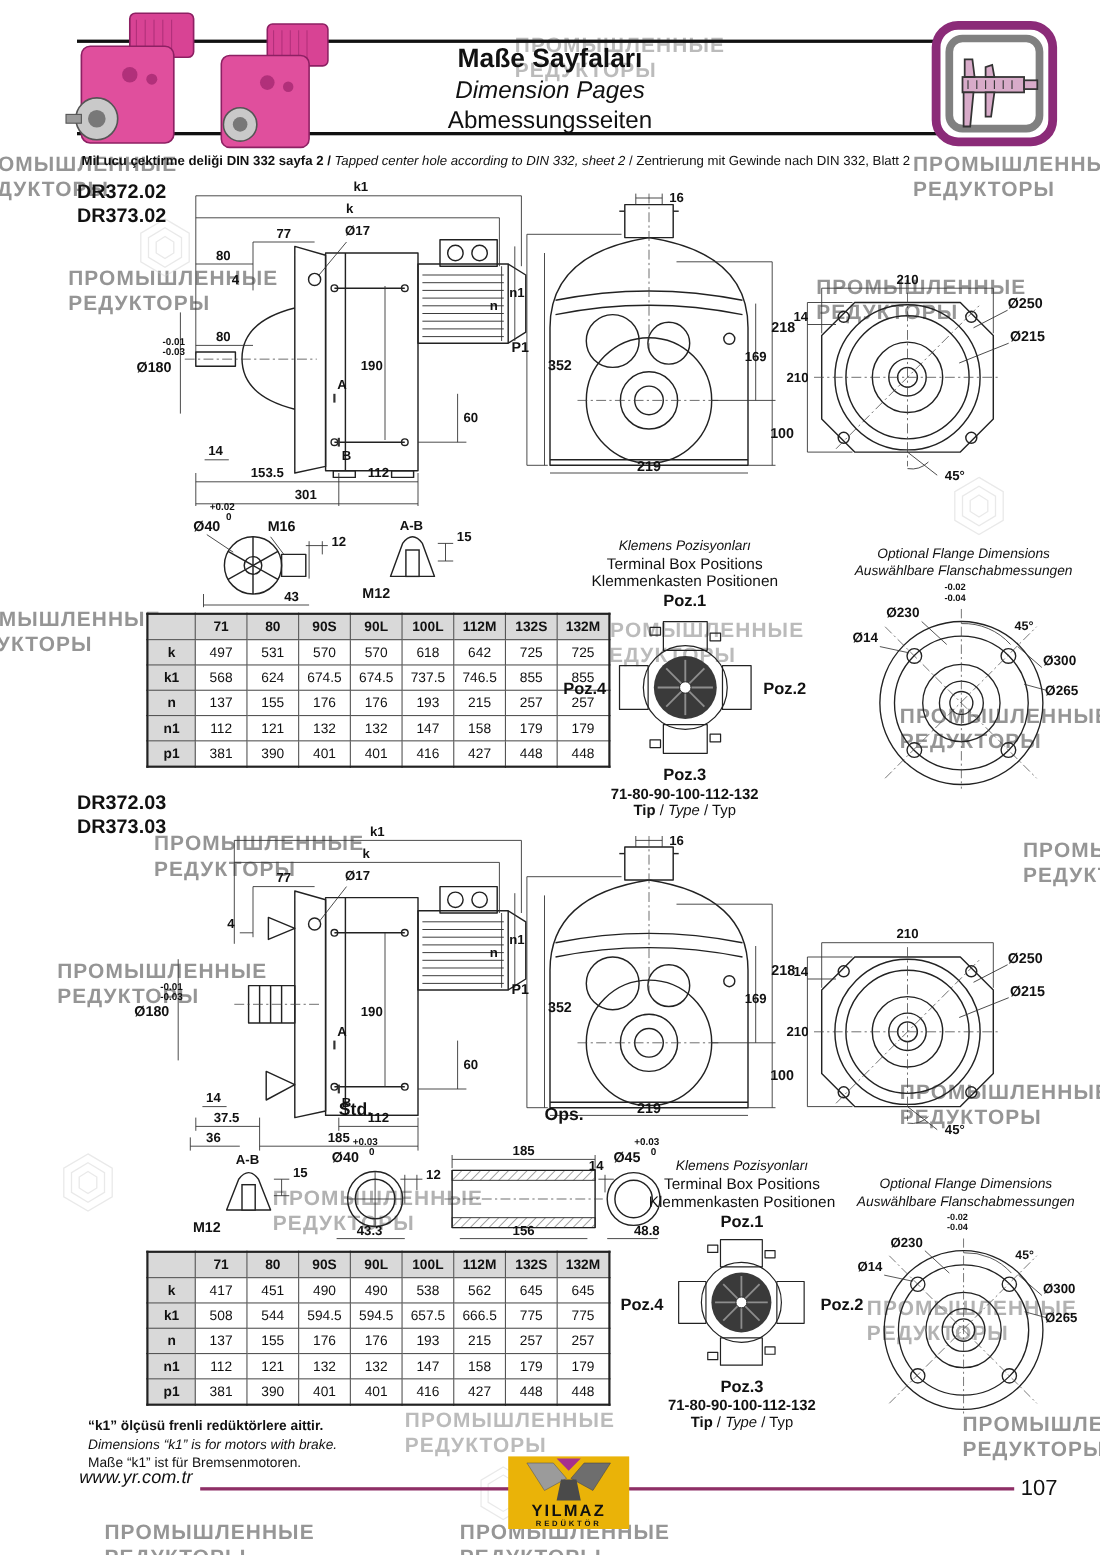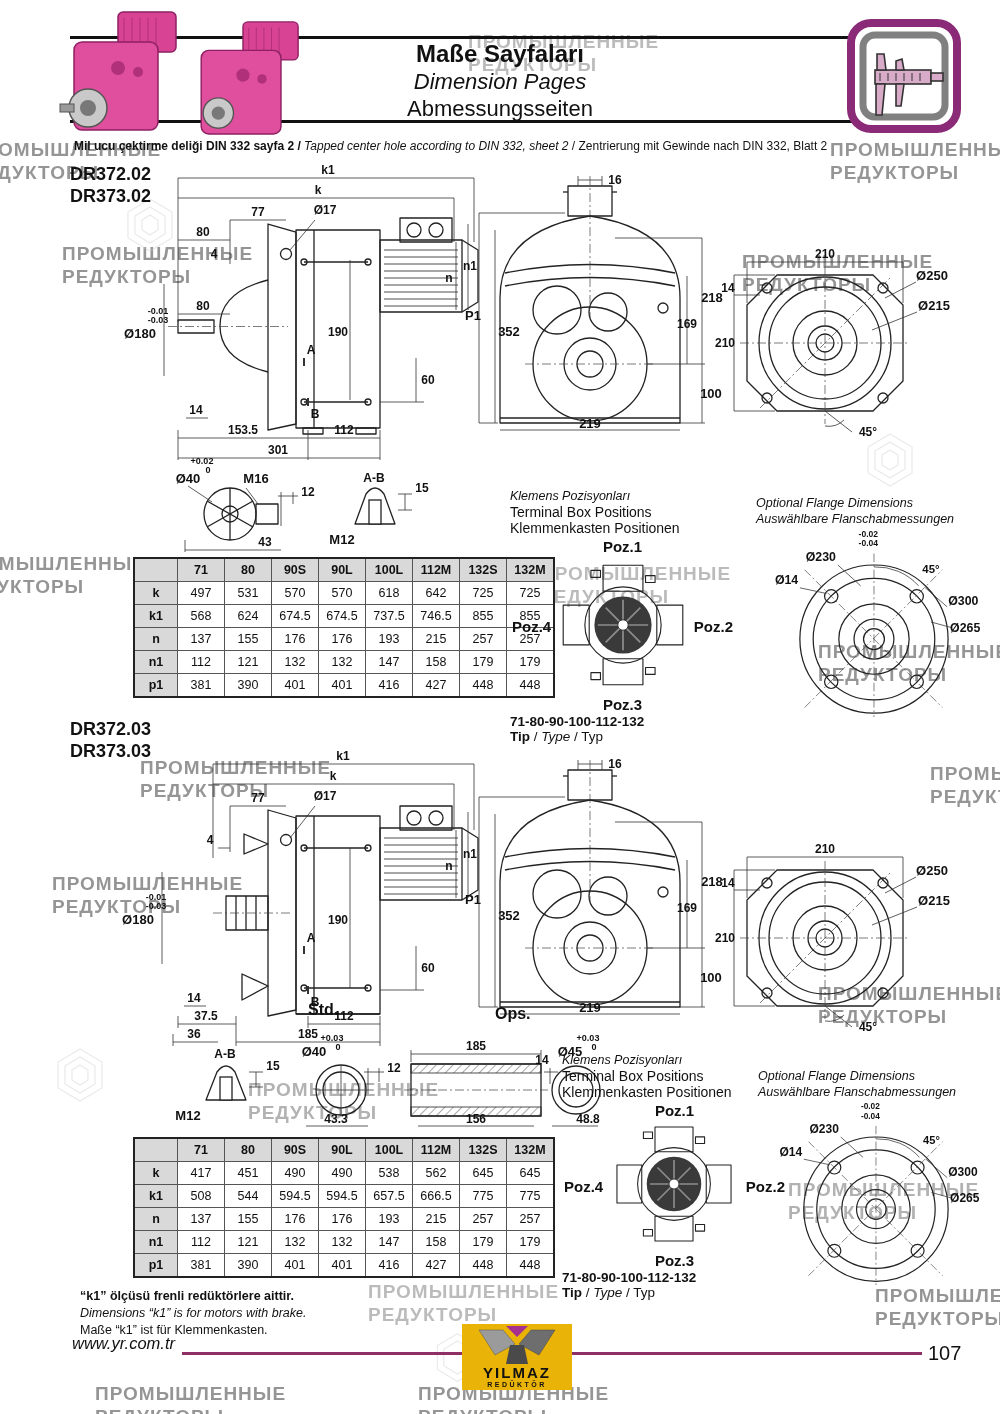--- a/index.html
+++ b/index.html
@@ -31,21 +31,21 @@
   .dtl{font-size:13px;font-weight:bold;fill:#111;text-anchor:middle;}
   
   table.dims{position:absolute;border-collapse:collapse;z-index:2;font-size:12.5px;
              border:2px solid #222;background:#fff;}
   table.dims th,table.dims td{border:1px solid #555;text-align:center;height:20px;padding:1px 2px;}
   table.dims th{background:#d9d9d9;font-weight:bold;width:42px;}
   table.dims td{width:42px;font-weight:normal;}
   table.dims th.corner,table.dims tbody th{width:38px;}
   
   .blk{position:absolute;z-index:2;}
-  .blk p{margin:0;}
+  .blk p{margin:0;text-align:center;}
   .t-it{font-size:12.5px;font-style:italic;line-height:16px;}
   .t-rg{font-size:14px;line-height:16px;}
   .poz{position:absolute;font-size:15px;font-weight:bold;}
   .types{font-size:13.5px;font-weight:bold;margin-top:2px;}
   .tip{font-size:13.5px;}
   .tip .b{font-weight:bold;} .tip .i{font-style:italic;}
   .stdops{position:absolute;font-size:16px;font-weight:bold;z-index:2;text-align:center;}
   
   .notes{position:absolute;left:80px;top:1288px;font-size:12.5px;line-height:17px;z-index:2;}
   .notes .l1{font-weight:bold;} .notes .l2{font-style:italic;}
@@ -896,21 +896,21 @@
       <text class="dtl" x="26" y="60">Ø14</text>
       <text class="dt" x="178" y="48">45°</text>
       <text class="dtl" x="212" y="82">Ø300</text>
       <text class="dtl" x="214" y="110">Ø265</text>
     </svg>
   </div>
 
   <div class="notes">
     <div class="l1">“k1” ölçüsü frenli redüktörlere aittir.</div>
     <div class="l2">Dimensions “k1” is for motors with brake.</div>
-    <div class="l3">Maße “k1” ist für Klemmenkasten.</div>
+    <div class="l3">Maße “k1” ist für Bremsenmotoren.</div>
   </div>
 
   <div class="f-url">www.yr.com.tr</div>
   <div class="f-line" style="background:#8e2f66"></div>
   <div class="logo">
     <svg width="110" height="66" viewBox="0 0 110 66">
       <polygon points="17,6 41,6 53,20 33,31" fill="#9b9b9b" stroke="#555" stroke-width="0.5"></polygon>
       <polygon points="93,6 69,6 57,20 77,31" fill="#6e6e6e" stroke="#444" stroke-width="0.5"></polygon>
       <polygon points="44,2 66,2 55,13" fill="#a6308f"></polygon>
       <polygon points="48,21 62,21 66,40 44,40" fill="#4a4a4a"></polygon>

